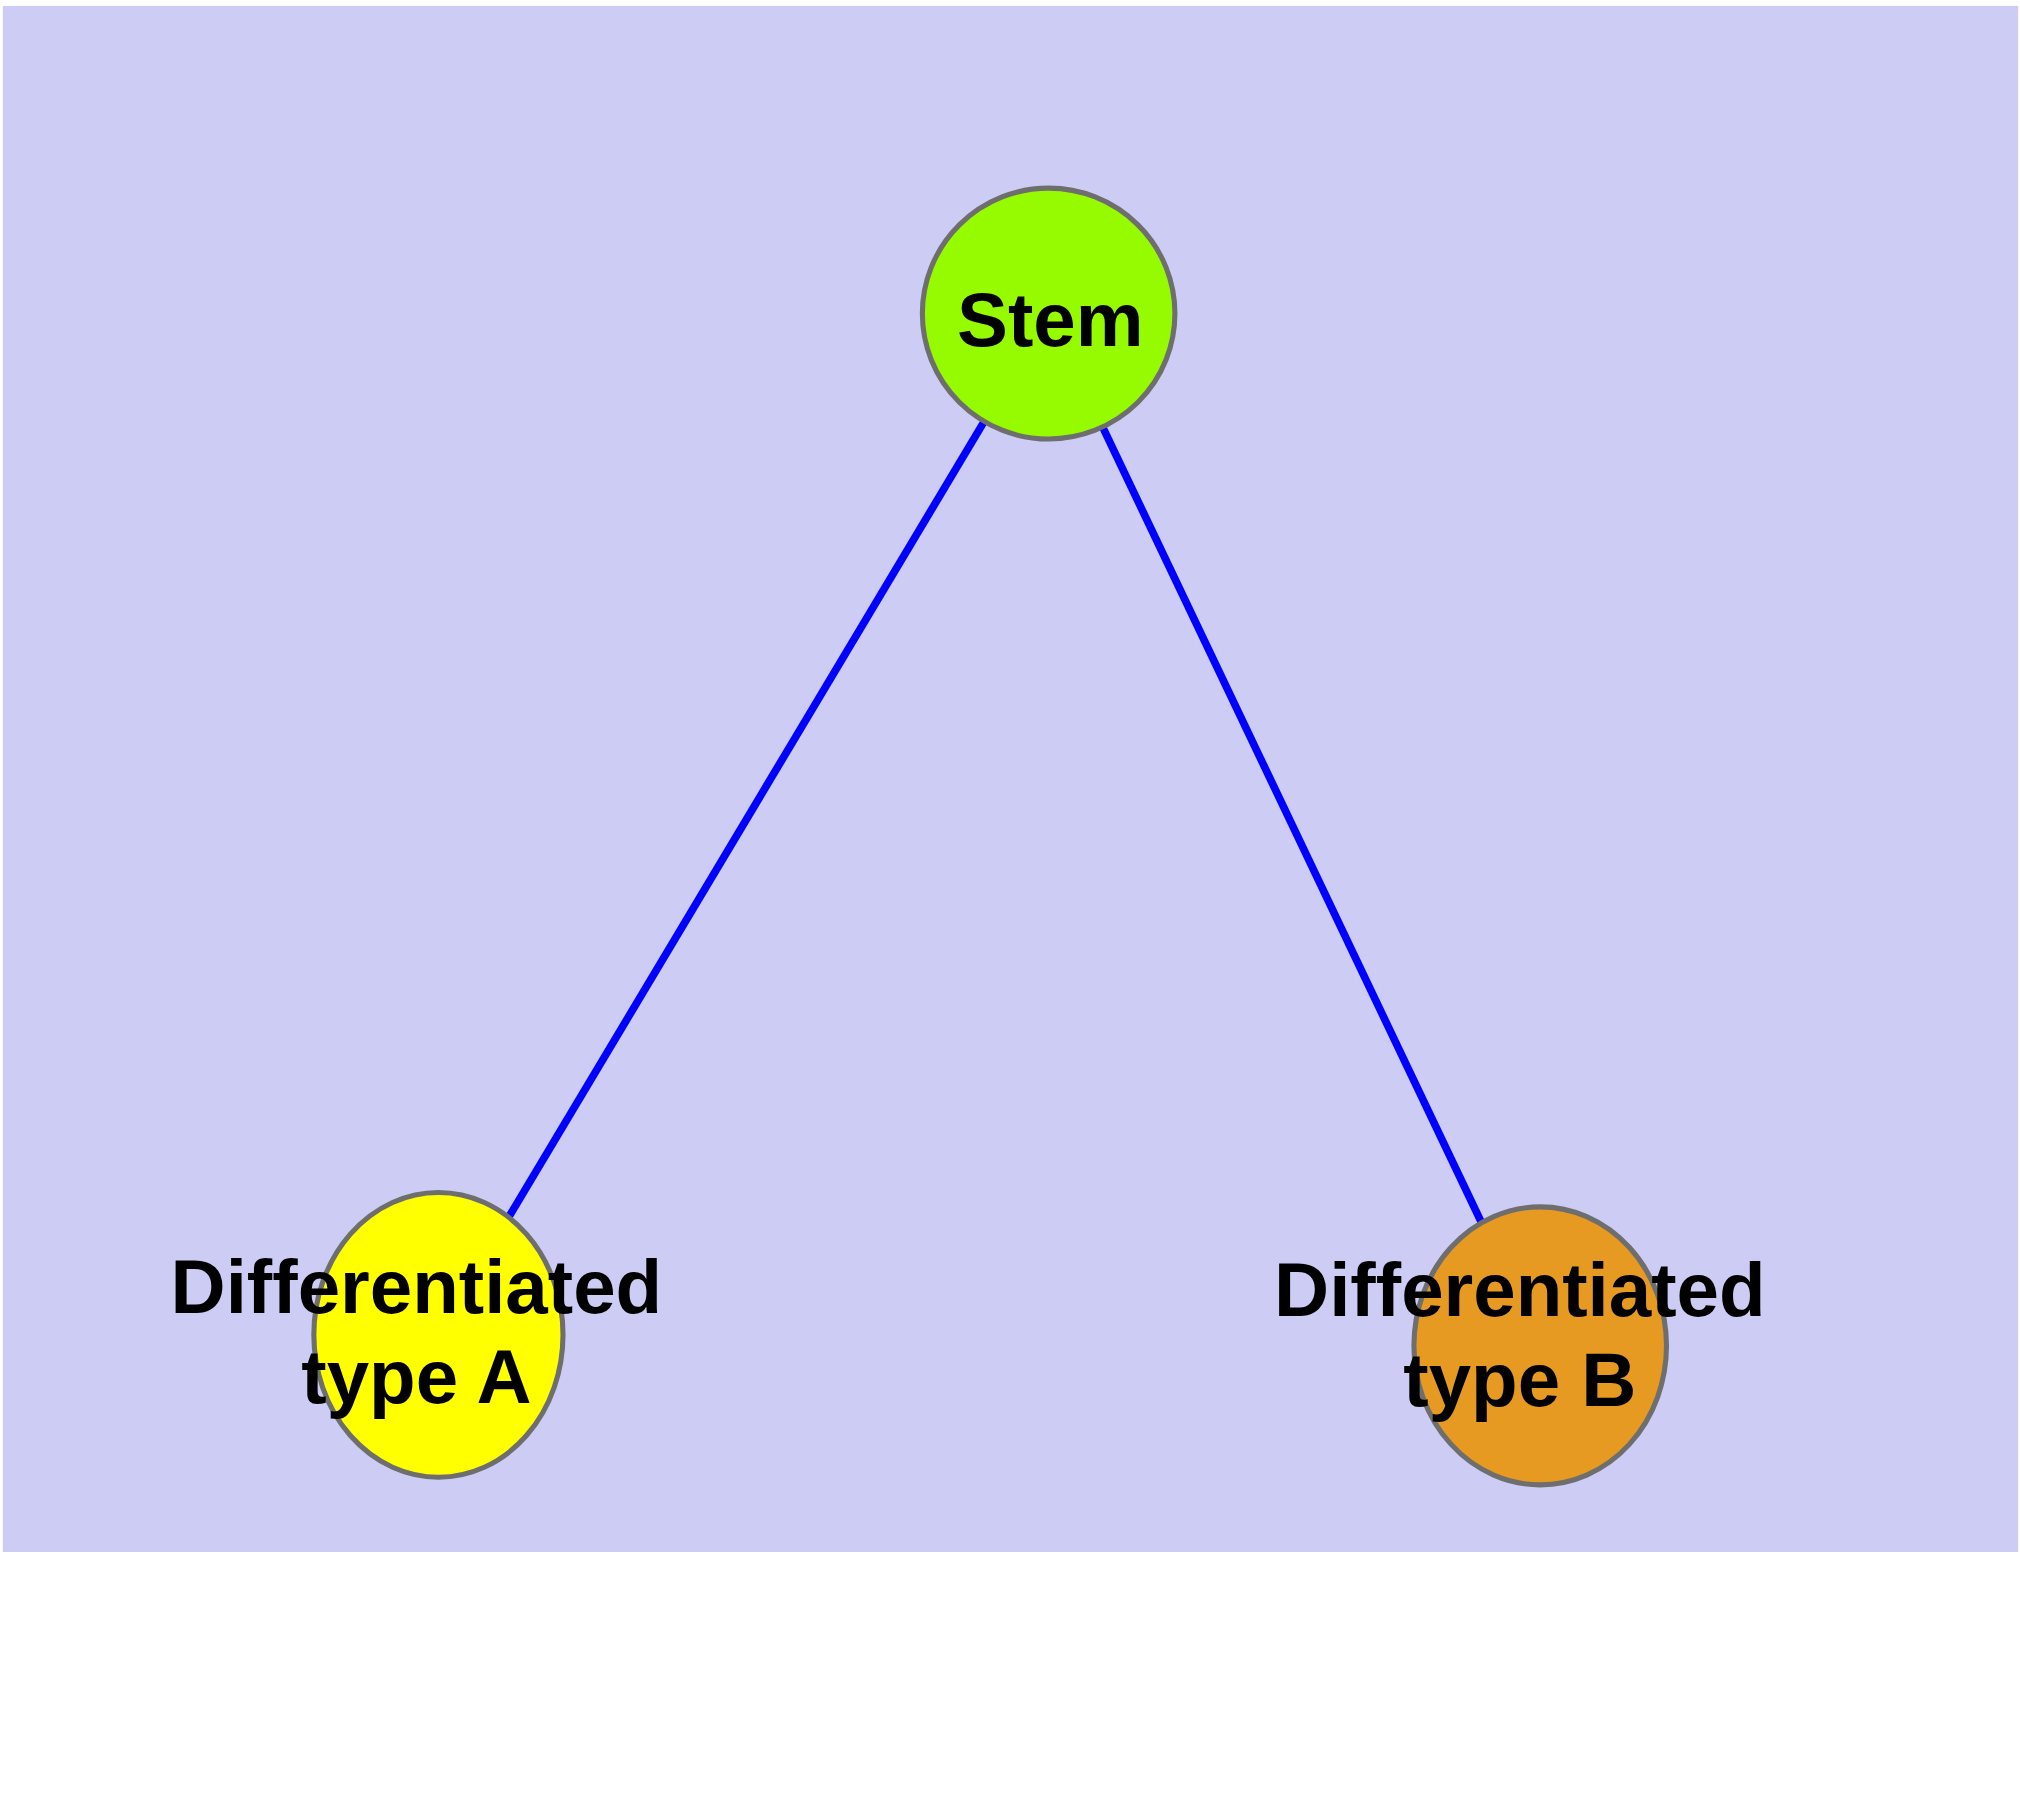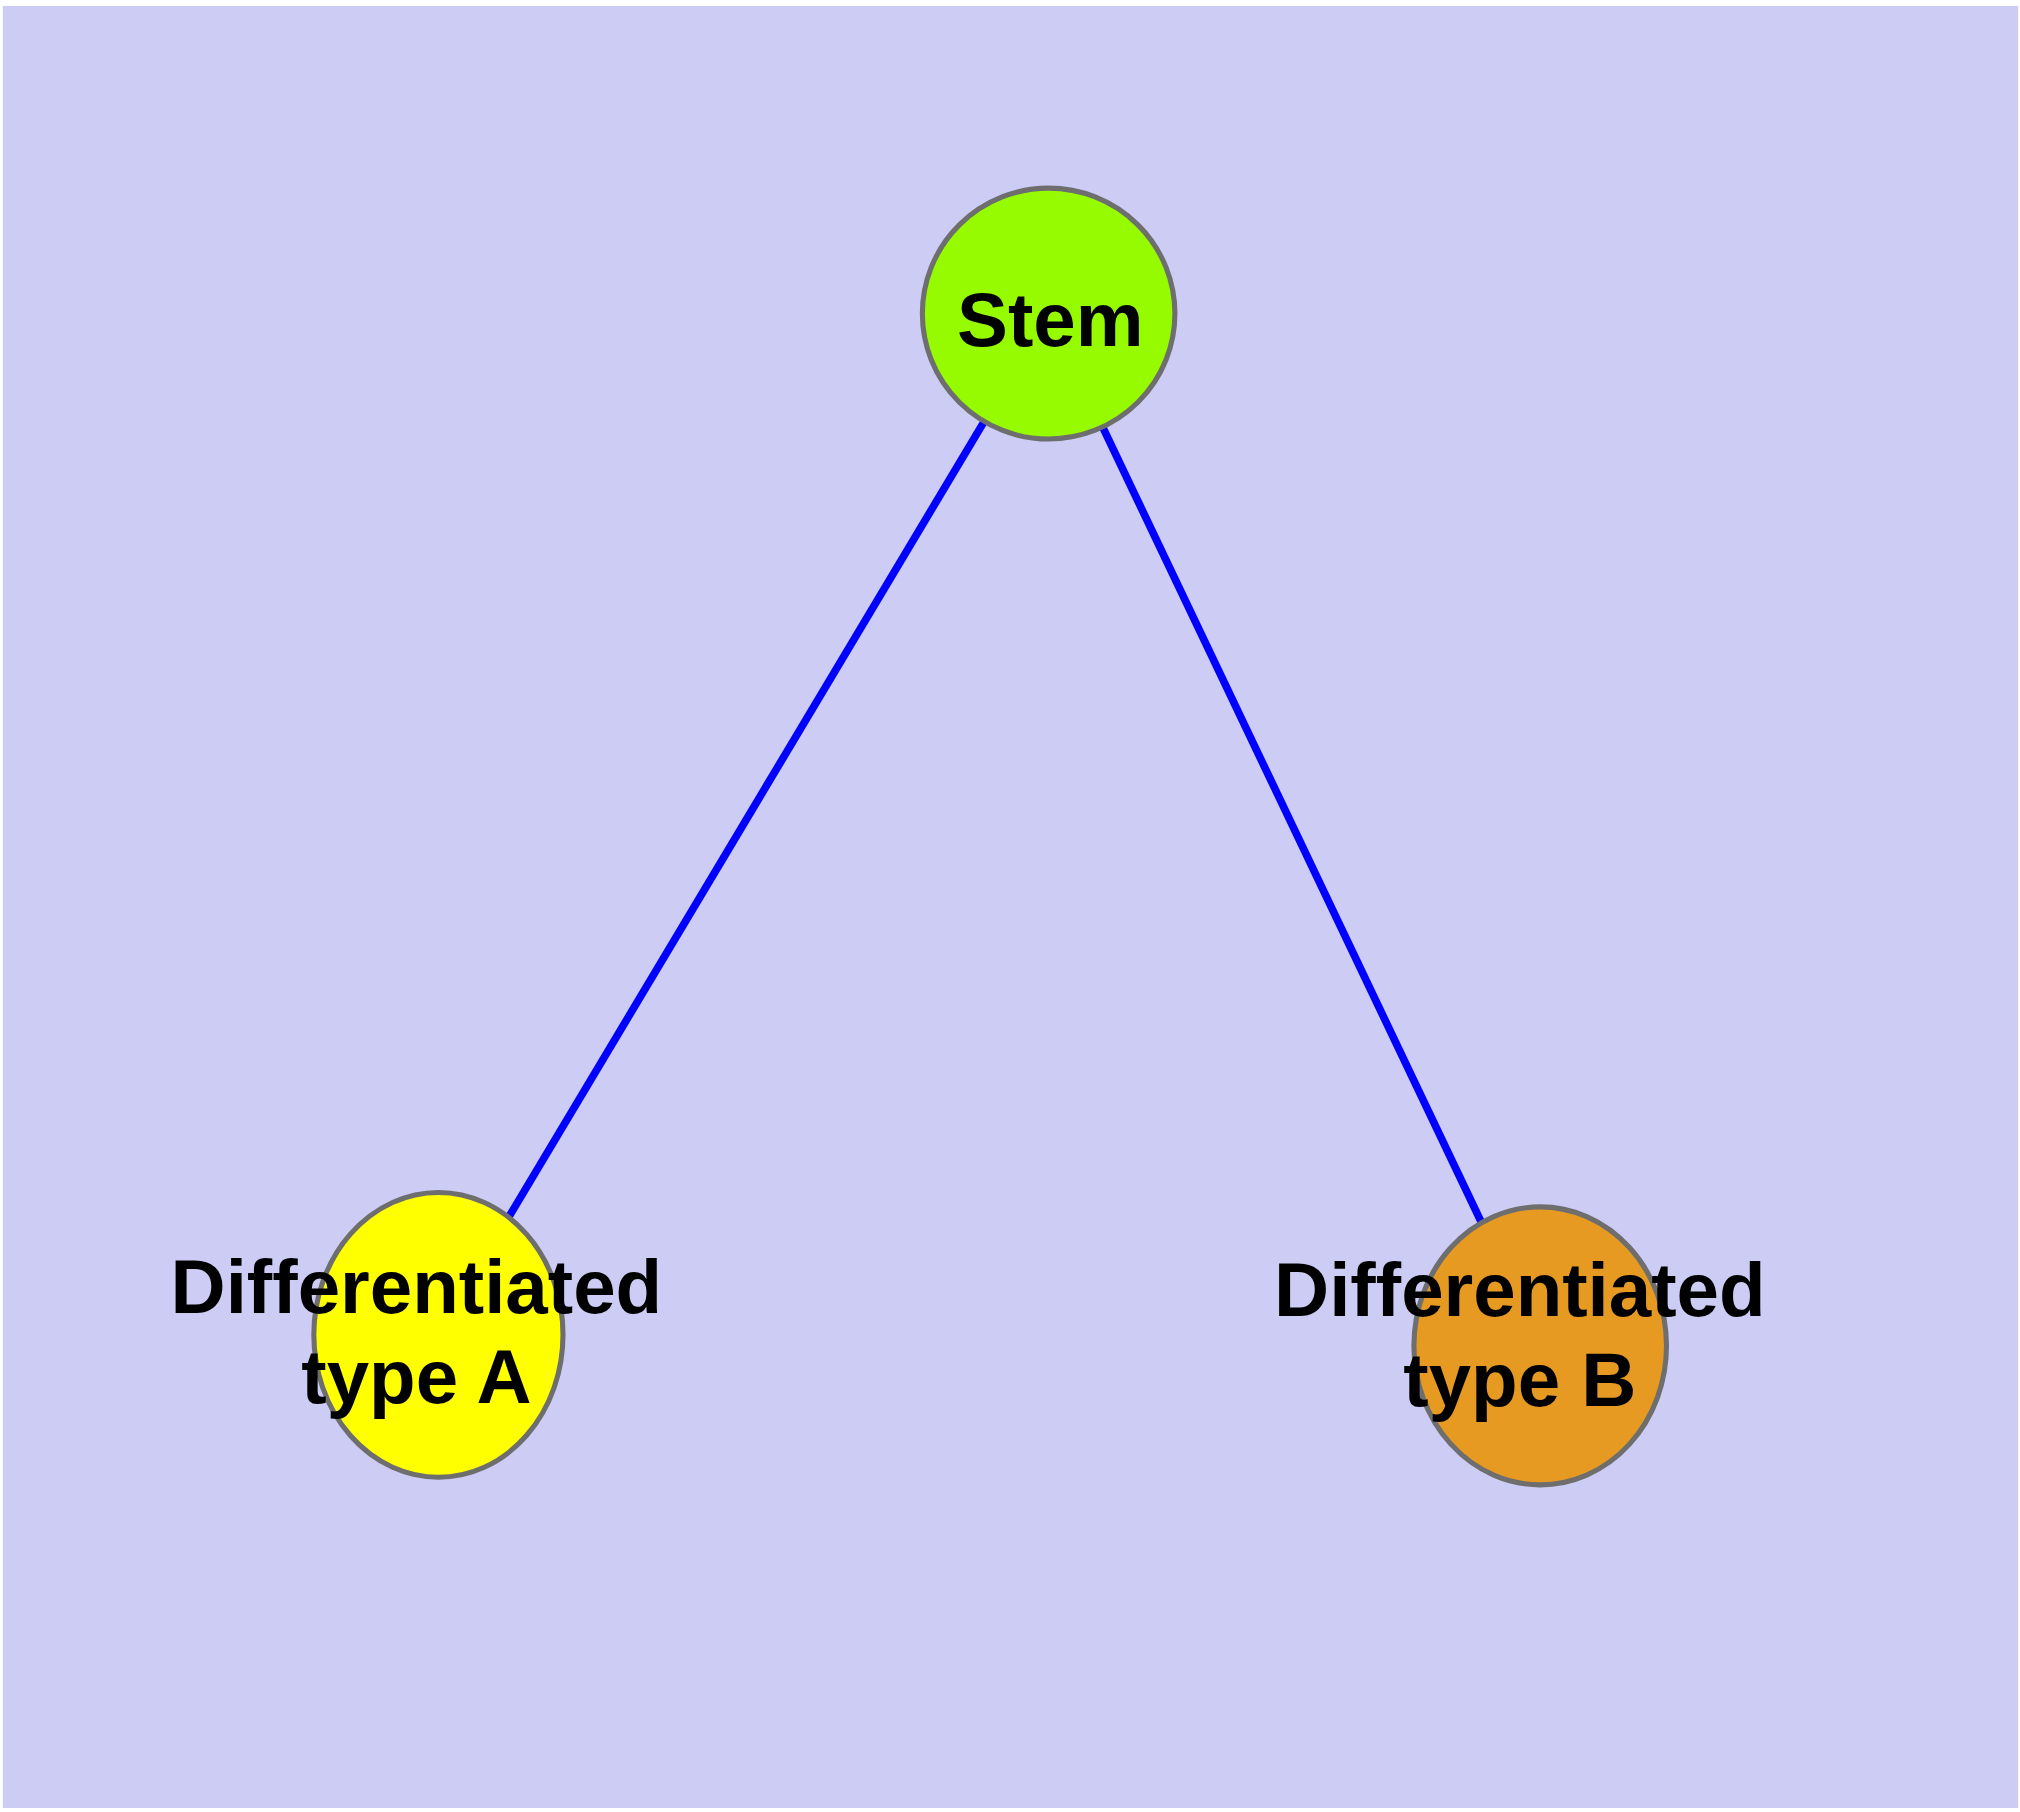--- a/index.html
+++ b/index.html
@@ -3,21 +3,21 @@
 <meta charset="utf-8">
 <style>
   html, body {
     margin: 0;
     padding: 0;
     background: #ffffff;
   }
   .stage {
     position: relative;
     width: 2021px;
-    height: 1808px;
+    height: 1552px;
     overflow: hidden;
   }
   svg.graph {
     display: block;
     width: 2021px;
     height: 1812px;
   }
   .edge {
     stroke-width: 9;
     fill: none;

